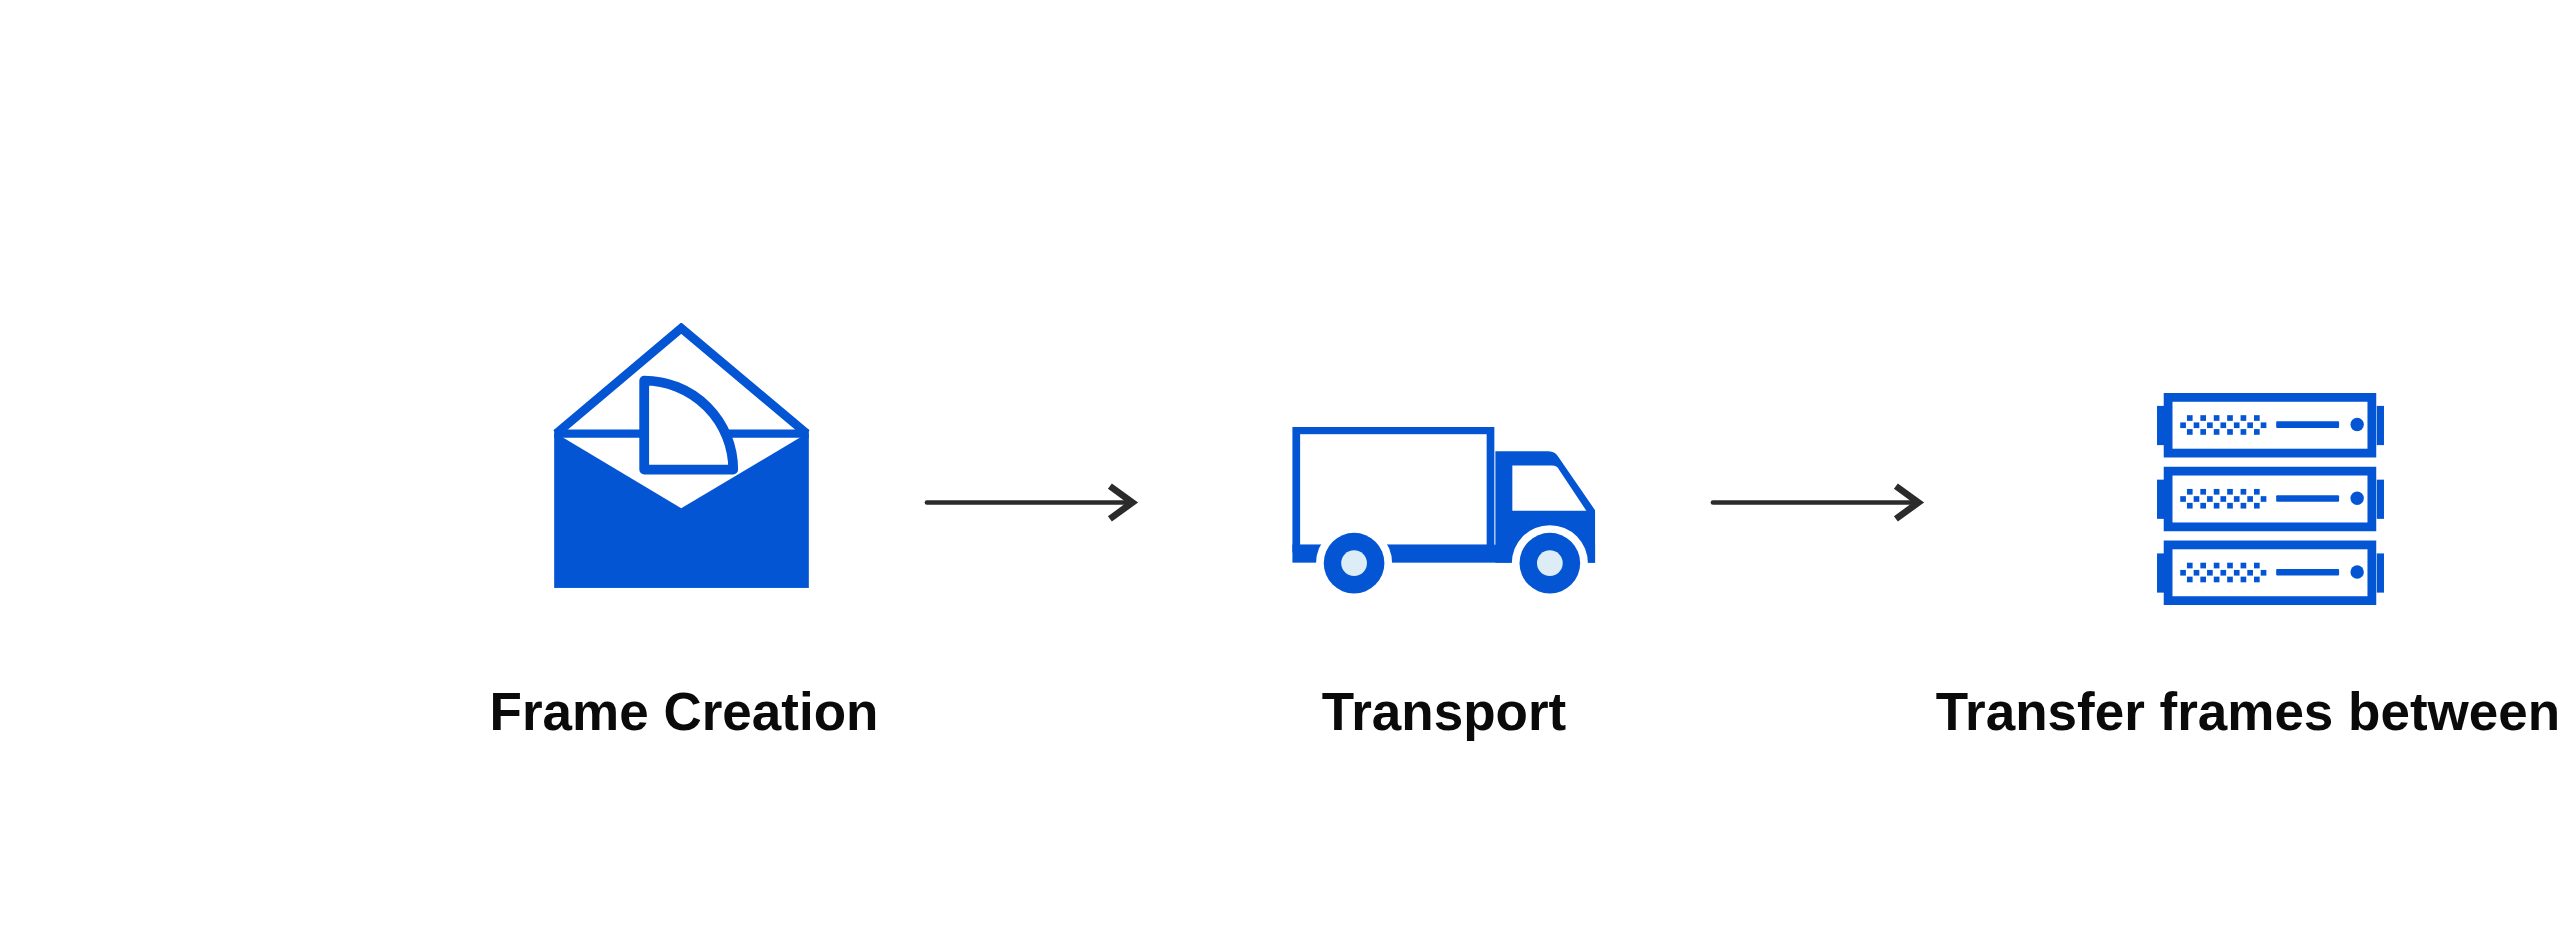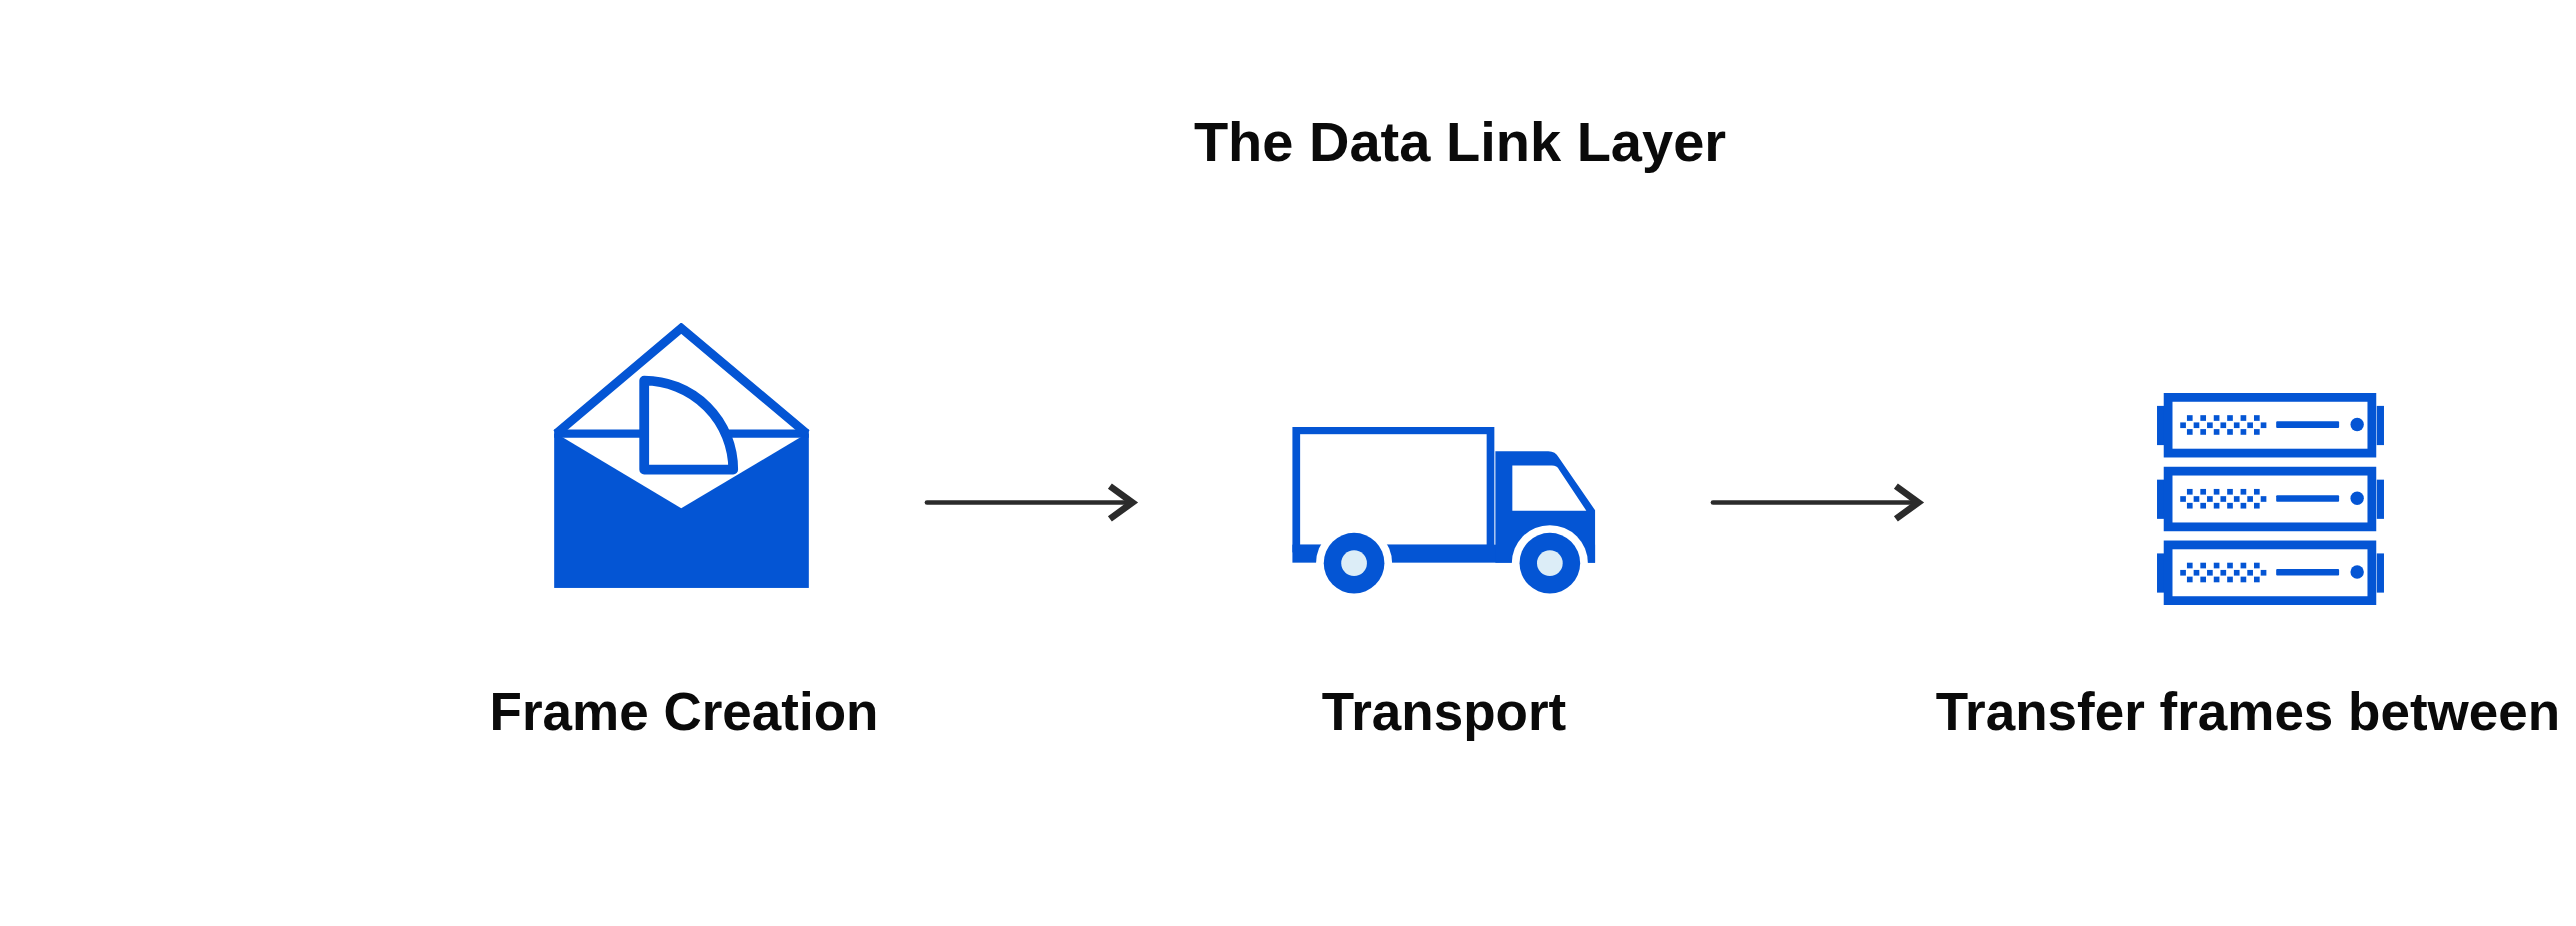--- a/index.html
+++ b/index.html
@@ -50,21 +50,20 @@
     stroke-width: 13;
     fill: none;
     stroke-linejoin: miter;
   }
 </style>
 </head>
 <body>
 
 <div id="canvas">
 
-  <div class="title">The Data Link Layer</div>
 
   <svg class="icon-svg" style="left:552px; top:323px;" width="259" height="267" viewBox="0 0 503 519" aria-hidden="true">
     <rect x="4" y="215" width="495" height="300" class="acc"></rect>
     <polygon points="251,10 495,215 251,360 8,215" fill="#ffffff"></polygon>
     <line x1="4" y1="215" x2="499" y2="215" class="accs" stroke-width="16"></line>
     <polyline points="8,215 251,10 495,215" fill="none" class="accs" stroke-width="17" stroke-linejoin="miter"></polyline>
     <path d="M179,285 L179,112 A173 173 0 0 1 352,285 Z" fill="#ffffff" class="accs" stroke-width="19" stroke-linejoin="round"></path>
   </svg>
 
   <svg class="icon-svg" style="left:924px; top:482px;" width="216" height="41" viewBox="0 0 420 80" aria-hidden="true">

